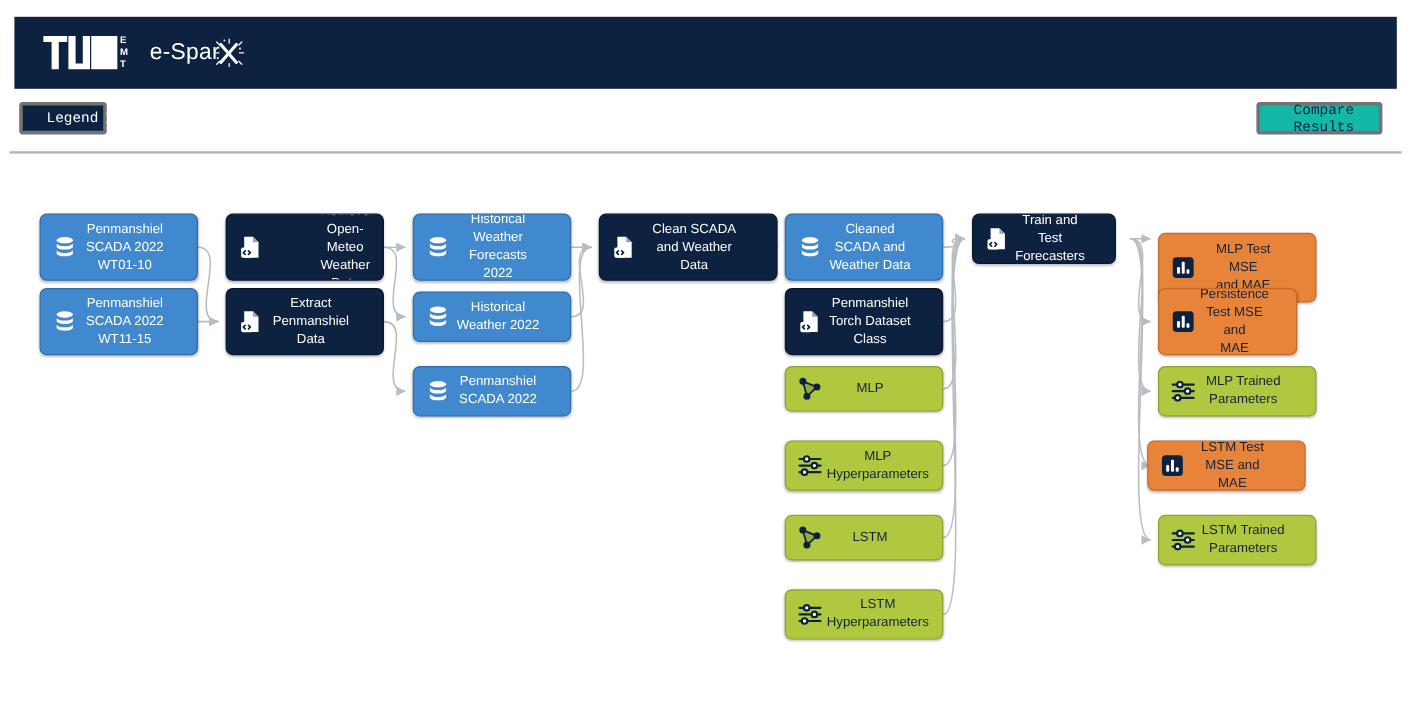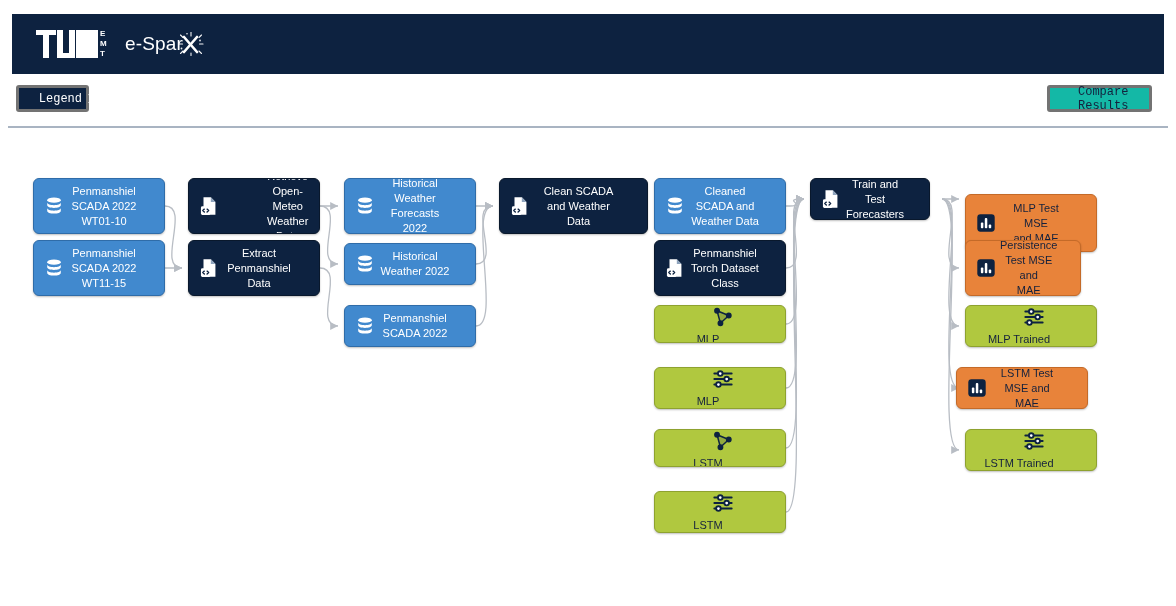--- a/index.html
+++ b/index.html
@@ -122,21 +122,21 @@
     font-size: 11px;
     line-height: 15px;
     padding: 4px 24px 4px 0;
     white-space: pre-line;
   }
 
   .node.dataset { background: #4189ce; border: 1px solid #2f6ca8; }
   .node.dataset .nlabel { color: #ffffff; }
   .node.code    { background: #0d2240; border: 1px solid #09182c; }
   .node.code .nlabel { color: #ffffff; }
-  .node.model   { background: #b0c83f; border: 1px solid #8ea22f; flex-direction: column; }
+  .node.model   { background: #b0c83f; border: 1px solid #8ea22f; }
   .node.model .nlabel { color: #14213d; }
   .node.metric  { background: #e8833a; border: 1px solid #c46a28; }
   .node.metric .nlabel { color: #14213d; }
 </style>
 </head>
 <body>
 
 <div class="navbar">
   <div class="brand">
     <div class="tum-logo">

